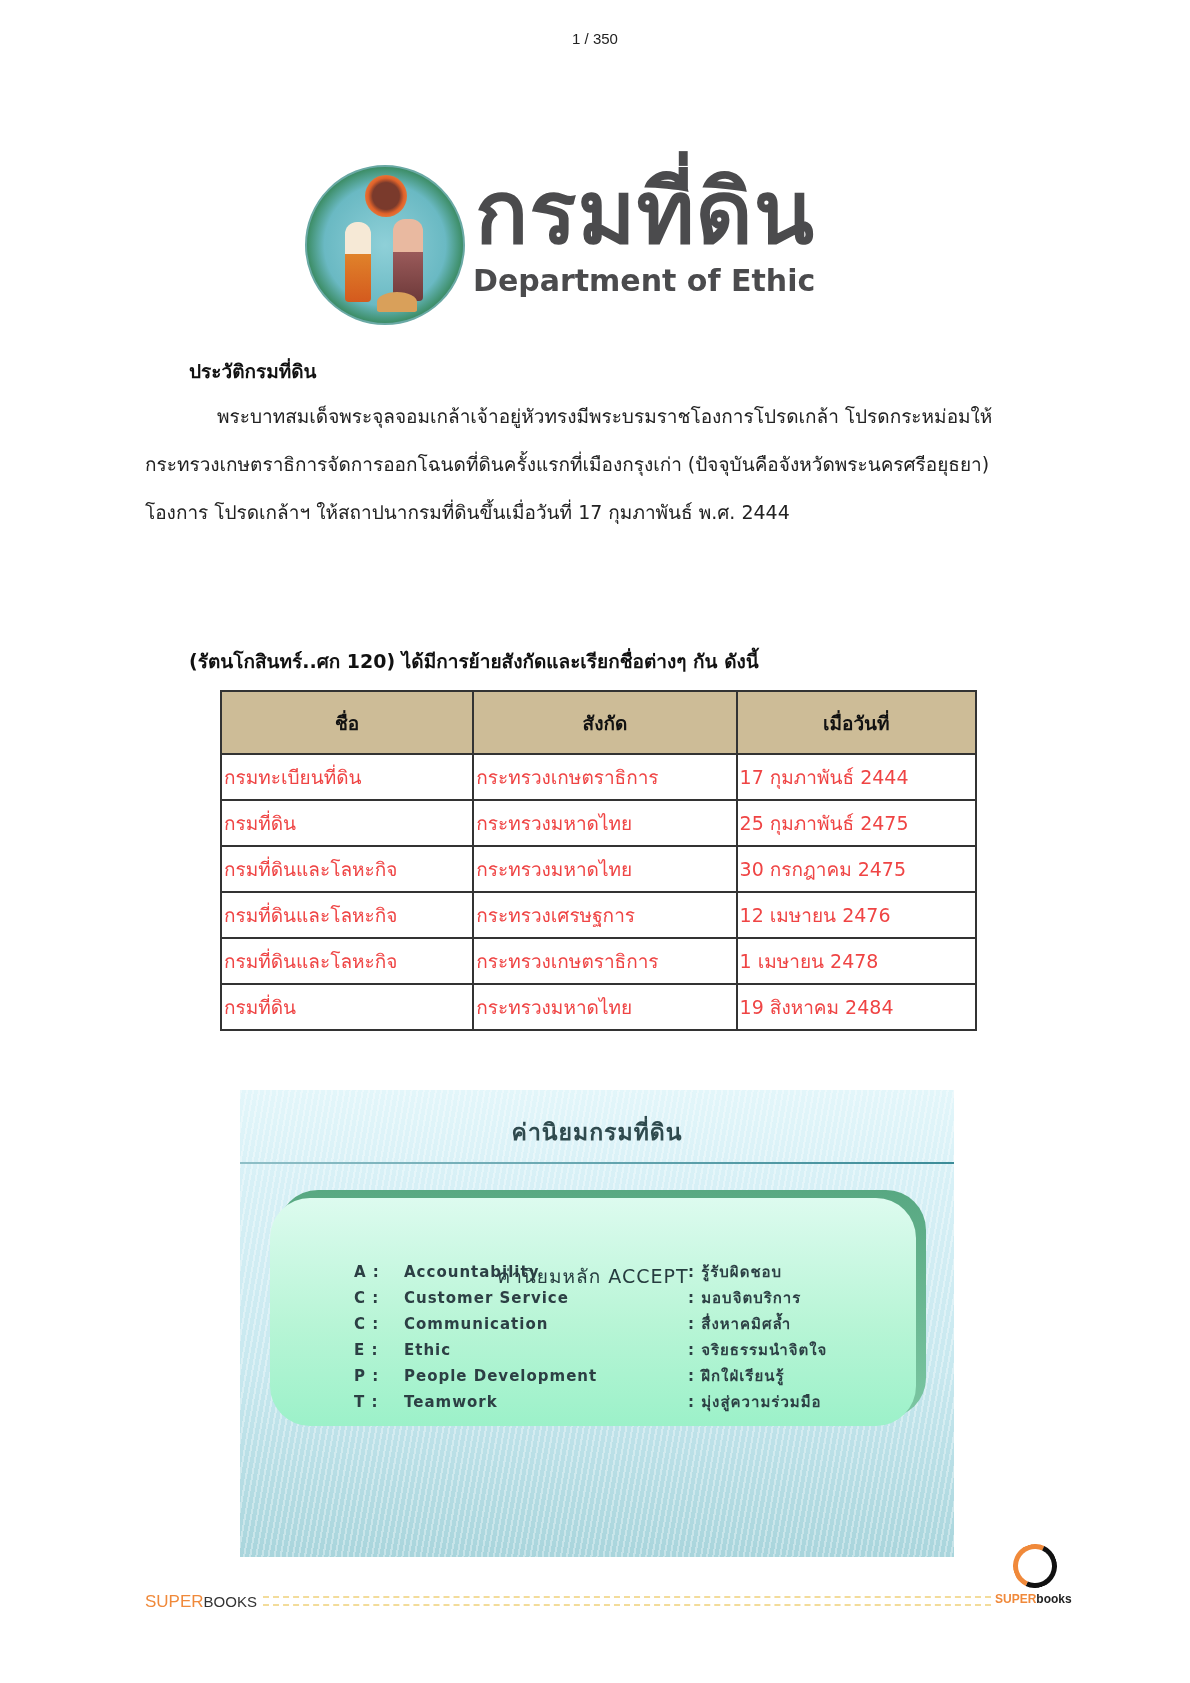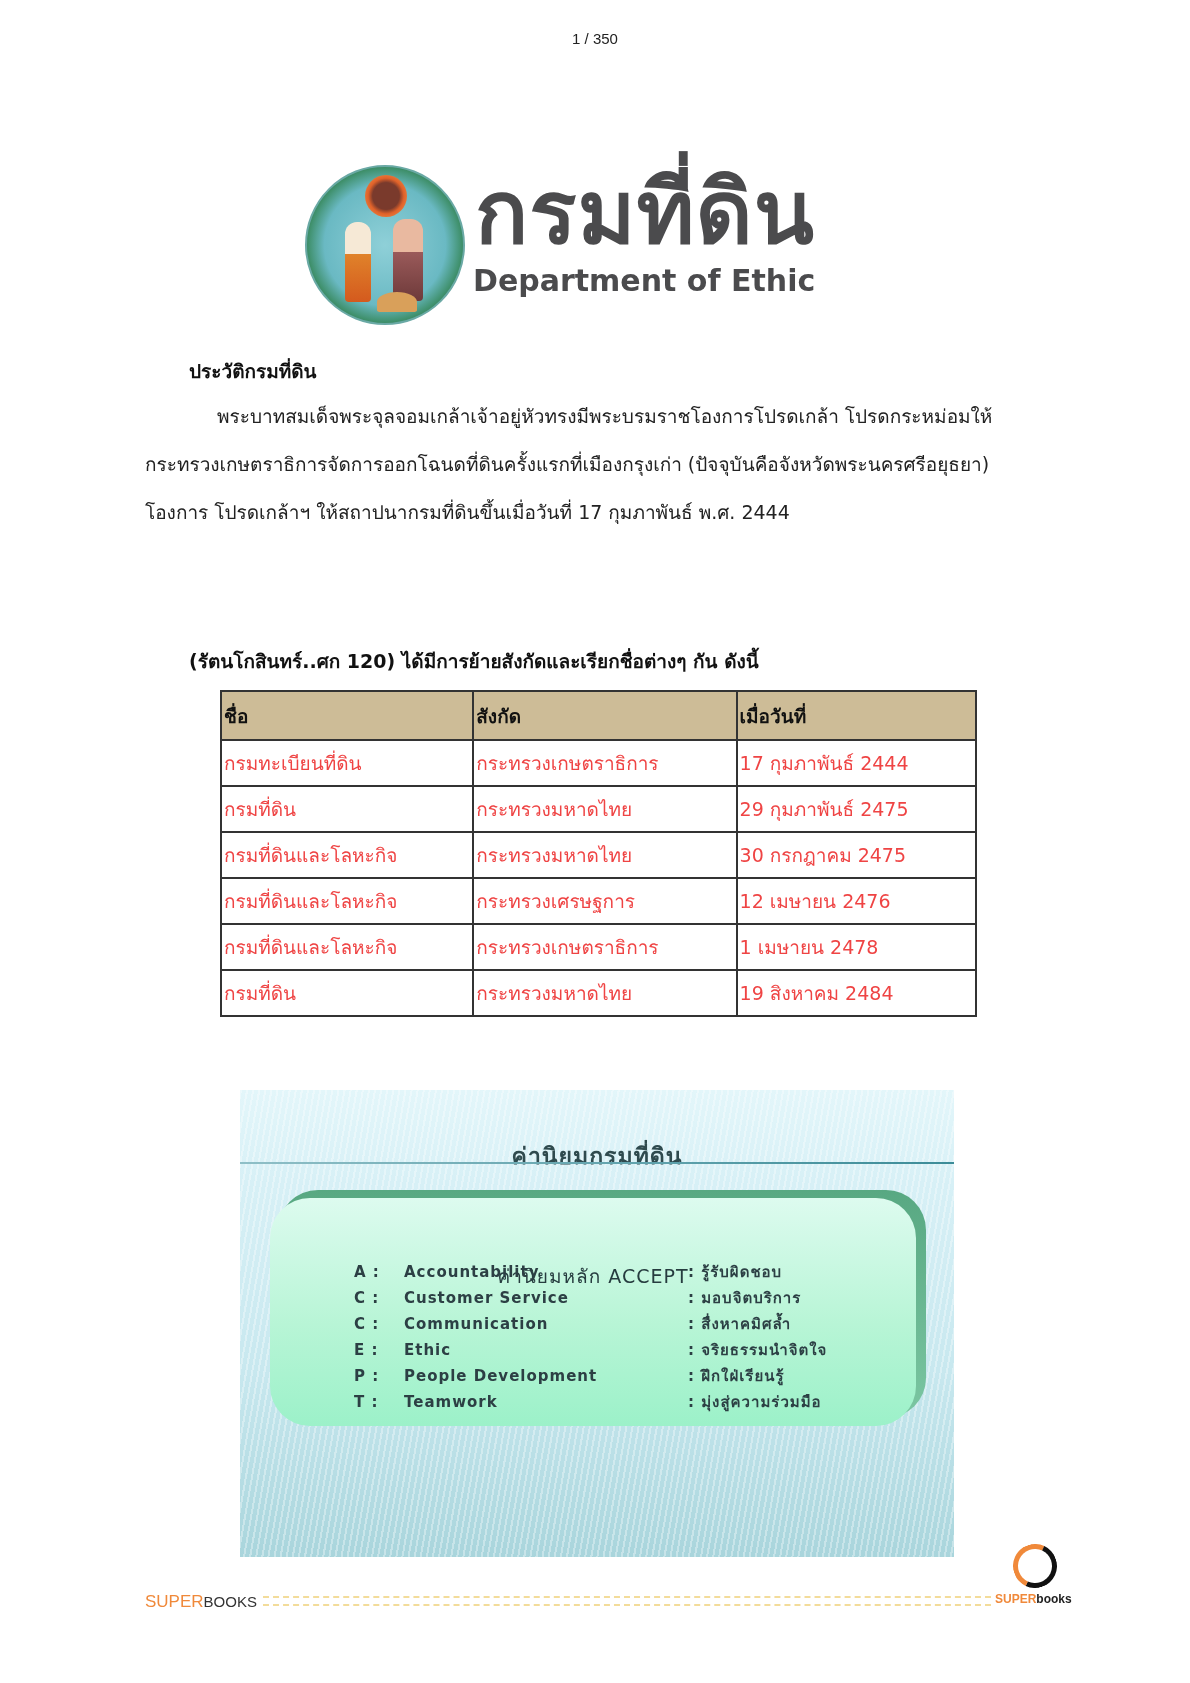--- a/index.html
+++ b/index.html
@@ -20,29 +20,29 @@
 
     
     .heading { position: absolute; left: 145px; font-weight: bold; font-size: 19px; margin-left: 44px; }
     .para { position: absolute; left: 145px; width: 905px; font-size: 19px; line-height: 48px; color: #222; }
     .para .line { display: block; white-space: nowrap; }
     .para .indent { padding-left: 72px; }
 
     
     table.hist { position: absolute; left: 220px; top: 690px; width: 757px; border-collapse: collapse; font-size: 19px; }
     table.hist th, table.hist td { border: 2px solid #333; height: 46px; padding: 0 2px; box-sizing: border-box; }
-    table.hist th { background: #cdbc97; font-weight: bold; text-align: left; height: 49px; }
+    table.hist th { background: #cdbc97; font-weight: bold; text-align: center; height: 63px; }
     table.hist td { text-align: left; color: #ef4444; }
 
     
     .values { position: absolute; left: 240px; top: 1090px; width: 714px; height: 467px; overflow: hidden;
       background:
         repeating-linear-gradient(100deg, rgba(255,255,255,0.35) 0 2px, rgba(255,255,255,0) 2px 6px),
         linear-gradient(180deg, #e3f6fa 0%, #d7f0f6 20%, #c8e8ef 60%, #a9d5dc 100%); }
-    .values .title { position: absolute; top: 48px; left: 0; width: 100%; text-align: center; font-size: 23px; color: #2f4a4e; font-weight: bold; letter-spacing: 1px; }
+    .values .title { position: absolute; top: 24px; left: 0; width: 100%; text-align: center; font-size: 23px; color: #2f4a4e; font-weight: bold; letter-spacing: 1px; }
     .values .rule { position: absolute; top: 72px; left: 0; width: 100%; height: 2px; background: linear-gradient(90deg, #8fbfc7, #3c8c98); }
     .values .panel-shadow { position: absolute; top: 100px; left: 38px; width: 648px; height: 228px; border-radius: 40px; background: linear-gradient(180deg, #58a882 0%, #7bc6a2 100%); }
     .values .panel { position: absolute; top: 108px; left: 30px; width: 646px; height: 228px; border-radius: 40px; background: linear-gradient(180deg, #ddfbef 0%, #b8f5d6 55%, #9cf1c9 100%); }
     .values .panel-title { position: absolute; top: 22px; left: 0; width: 100%; text-align: center; font-size: 19px; color: #263c3f; letter-spacing: 1px; margin-top: 41px; }
     .values .row { position: absolute; left: 84px; font-size: 15px; color: #2c3f44; letter-spacing: 1px; white-space: nowrap; font-weight: bold; }
     .values .row .k { display: inline-block; width: 50px; }
     .values .row .en { display: inline-block; width: 284px; }
     .values .row .th { display: inline-block; }
 
     
@@ -98,21 +98,21 @@
   </thead>
   <tbody>
     <tr>
       <td>กรมทะเบียนที่ดิน</td>
       <td>กระทรวงเกษตราธิการ</td>
       <td>17 กุมภาพันธ์ 2444</td>
     </tr>
     <tr>
       <td>กรมที่ดิน</td>
       <td>กระทรวงมหาดไทย</td>
-      <td>29 กุมภาพันธ์ 2475</td>
+      <td>25 กุมภาพันธ์ 2475</td>
     </tr>
     <tr>
       <td>กรมที่ดินและโลหะกิจ</td>
       <td>กระทรวงมหาดไทย</td>
       <td>30 กรกฎาคม 2475</td>
     </tr>
     <tr>
       <td>กรมที่ดินและโลหะกิจ</td>
       <td>กระทรวงเศรษฐการ</td>
       <td>12 เมษายน 2476</td>

